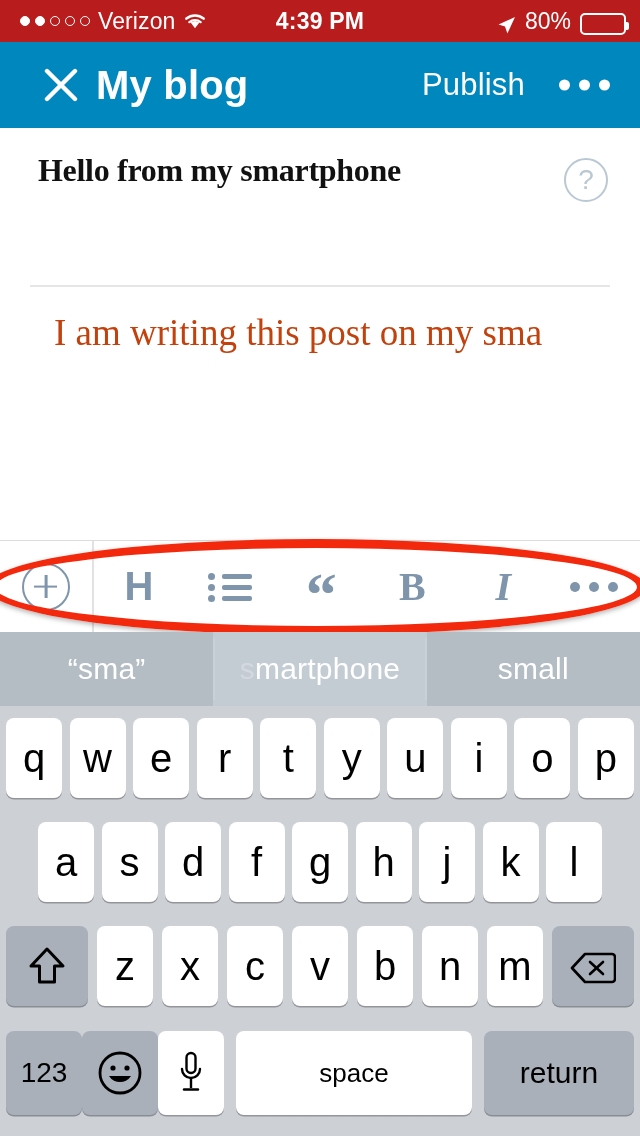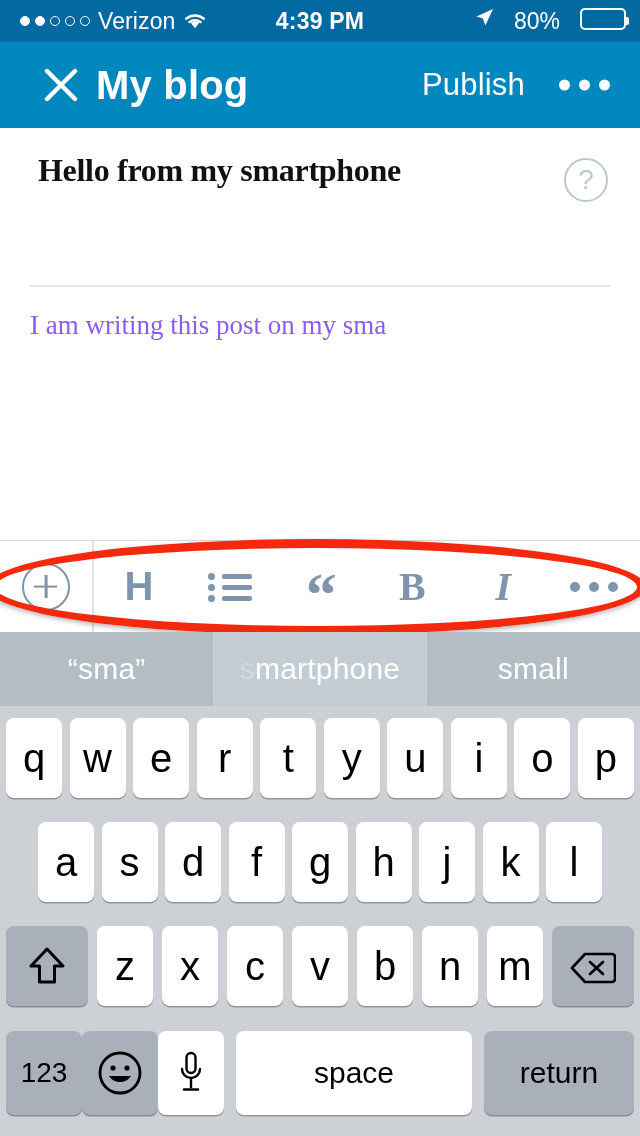--- a/index.html
+++ b/index.html
@@ -7,31 +7,31 @@
   body {
     font-family: "Liberation Sans", sans-serif;
     background:#ffffff;
     -webkit-font-smoothing: antialiased;
   }
   #app { position:relative; width:640px; height:1136px; }
 
   
   .statusbar {
     position:absolute; top:0; left:0; width:640px; height:42px;
-    background:#0369a1; color:#ffffff;
+    background:#b91c1c; color:#ffffff;
     display:flex; align-items:center;
   }
   .sb-left { position:absolute; left:20px; display:flex; align-items:center; gap:8px; }
   .sig-dots { display:flex; align-items:center; gap:5px; }
   .dot { width:10px; height:10px; border-radius:50%; border:1.6px solid #ffffff; }
   .dot.fill { background:#ffffff; }
   .carrier { font-size:23px; letter-spacing:.1px; }
   .wifi { width:24px; height:18px; position:relative; }
   .sb-center { position:absolute; left:0; width:640px; text-align:center; font-size:23px; font-weight:bold; letter-spacing:.2px; }
-  .sb-right { position:absolute; right:14px; display:flex; align-items:flex-start; gap:20px; }
+  .sb-right { position:absolute; right:14px; display:flex; align-items:flex-end; gap:9px; }
   .loc-arrow { width:19px; height:19px; }
   .batt-pct { font-size:23px; }
   .batt { width:46px; height:22px; border:2px solid #ffffff; border-radius:5px; position:relative; padding:2px; }
   .batt-fill { height:100%; background:#ffffff; border-radius:2px; }
   .batt-cap { position:absolute; right:-5px; top:7px; width:3px; height:8px; background:#ffffff; border-radius:0 2px 2px 0; }
 
   
   .navbar {
     position:absolute; top:42px; left:0; width:640px; height:86px;
     background:#0087bd; color:#ffffff;
@@ -69,23 +69,23 @@
     position:absolute; right:32px; top:30px;
     width:44px; height:44px; border:2.6px solid #bac8d3; border-radius:50%;
     display:flex; align-items:center; justify-content:center;
     color:#bac8d3; font-size:28px; font-family:"Liberation Sans", sans-serif;
   }
   .title-rule {
     position:absolute; left:30px; top:157px; width:580px; height:2px;
     background:#e6e6e8;
   }
   .post-body {
-    position:absolute; left:30px; top:178px; width:560px;
+    position:absolute; left:54px; top:178px; width:560px;
     font-family:"Liberation Serif", serif;
-    font-size:27px; line-height:1.45; color:#8b5cf6;
+    font-size:37px; line-height:1.45; color:#c2410c;
   }
 
   
   .fmt-toolbar {
     position:absolute; top:540px; left:0; width:640px; height:92px;
     background:#ffffff;
     border-top:1.5px solid #dcdcdc;
     display:flex; align-items:center;
   }
   .fmt-btn {
@@ -160,21 +160,21 @@
     box-shadow:0 1.5px 0 rgba(136,139,145,.85);
     font-family:"Liberation Sans", sans-serif;
   }
   .key.letter { width:56px; height:80px; }
   .key.gray { background:#a9b0ba; box-shadow:0 1.5px 0 rgba(125,130,138,.85); }
   .key.shift { width:82px; height:80px; }
   .key.back  { width:82px; height:80px; }
   .key.num   { width:76px; height:84px; font-size:28px; }
   .key.emoji { width:76px; height:84px; }
   .key.mic   { width:66px; height:84px; }
-  .key.space { flex:1; margin:0 12px; height:84px; font-size:30px; }
+  .key.space { flex:1; margin:0 12px; height:84px; font-size:26px; }
   .key.ret   { width:150px; height:84px; font-size:30px; }
 
   .shift-arrow { width:40px; height:42px; }
   .back-icon { width:46px; height:34px; }
   .emoji-icon { width:46px; height:46px; }
   .mic-icon { width:26px; height:46px; }
 </style>
 </head>
 <body>
 

